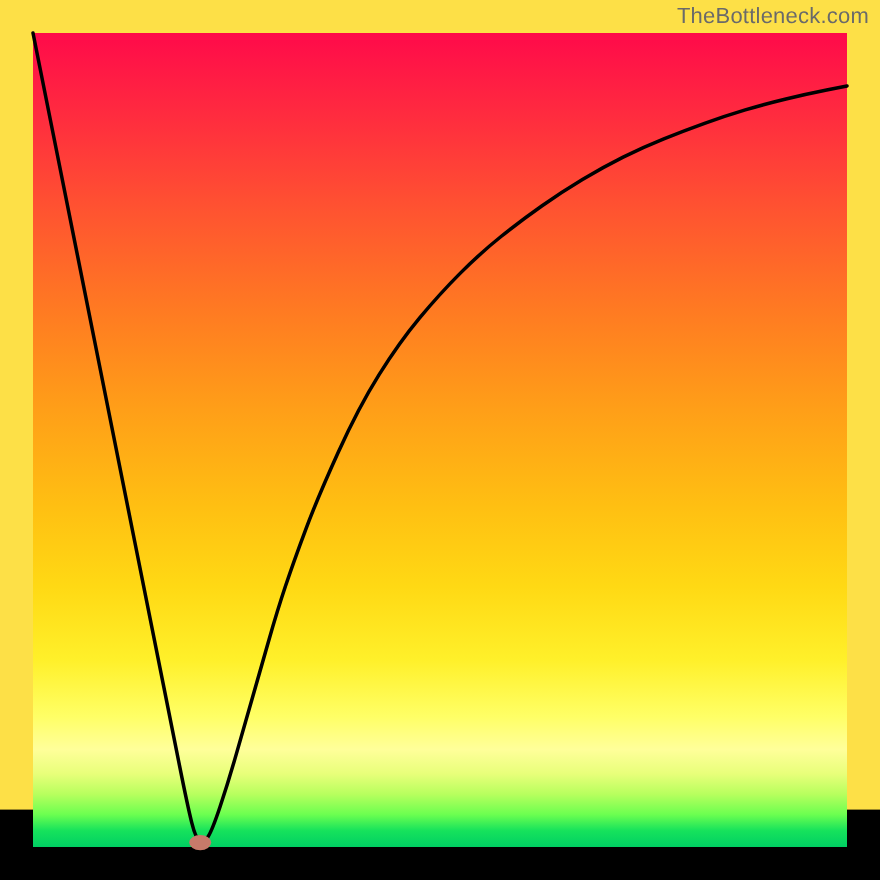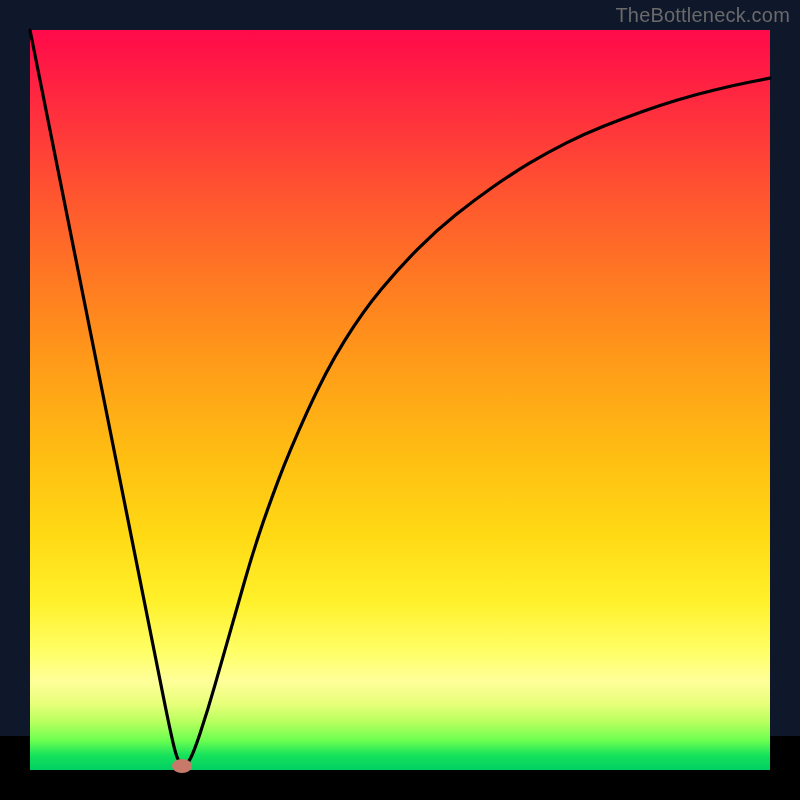--- a/index.html
+++ b/index.html
@@ -8,21 +8,21 @@
     width: 800px;
     height: 800px;
     background: #000;
     font-family: Arial, Helvetica, sans-serif;
     overflow: hidden;
   }
   .frame {
     position: relative;
     width: 800px;
     height: 736px;
-    background: #0f172a;
+    background: #fde047;
   }
   .plot-area {
     position: absolute;
     left: 30px;
     top: 30px;
     width: 740px;
     height: 740px;
     background: linear-gradient(to bottom,
       #ff0a4a 0%,
       #ff2b3f 10%,

